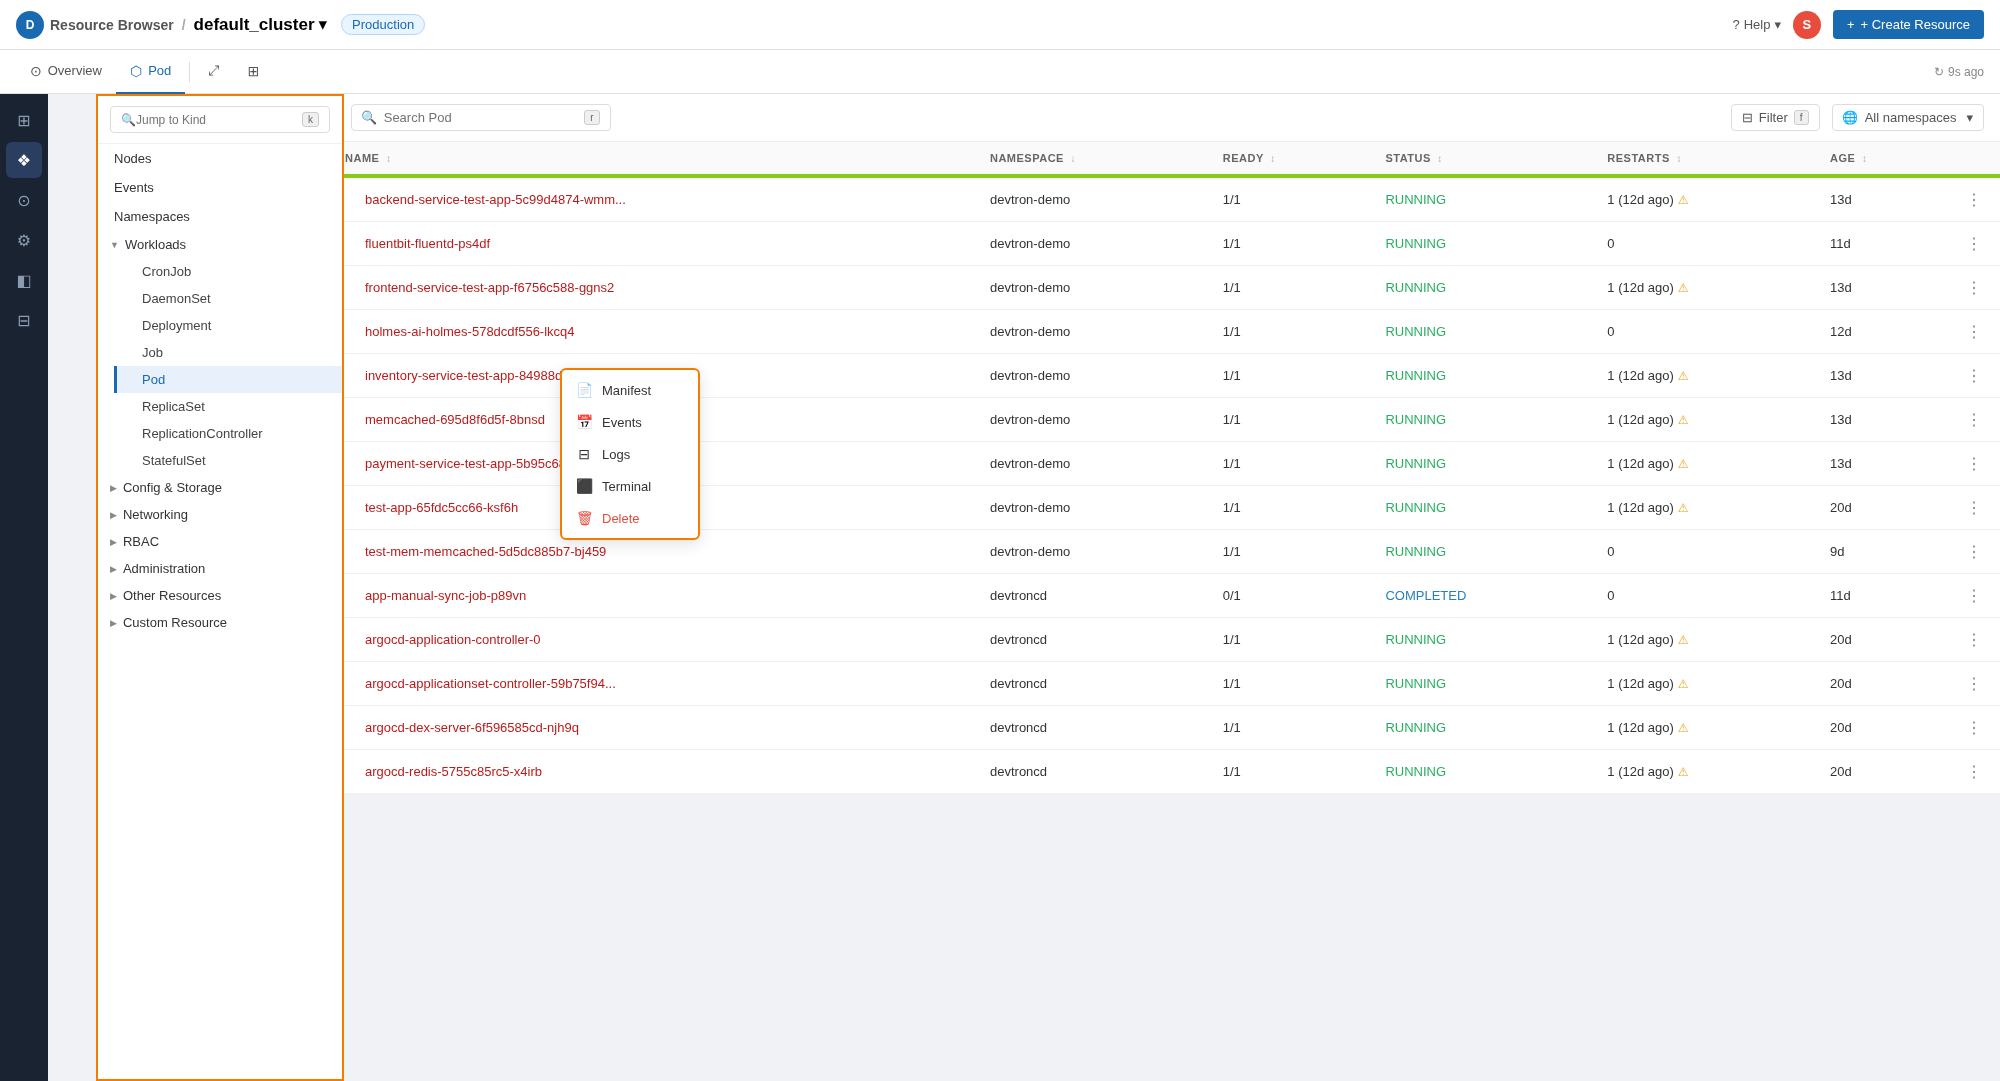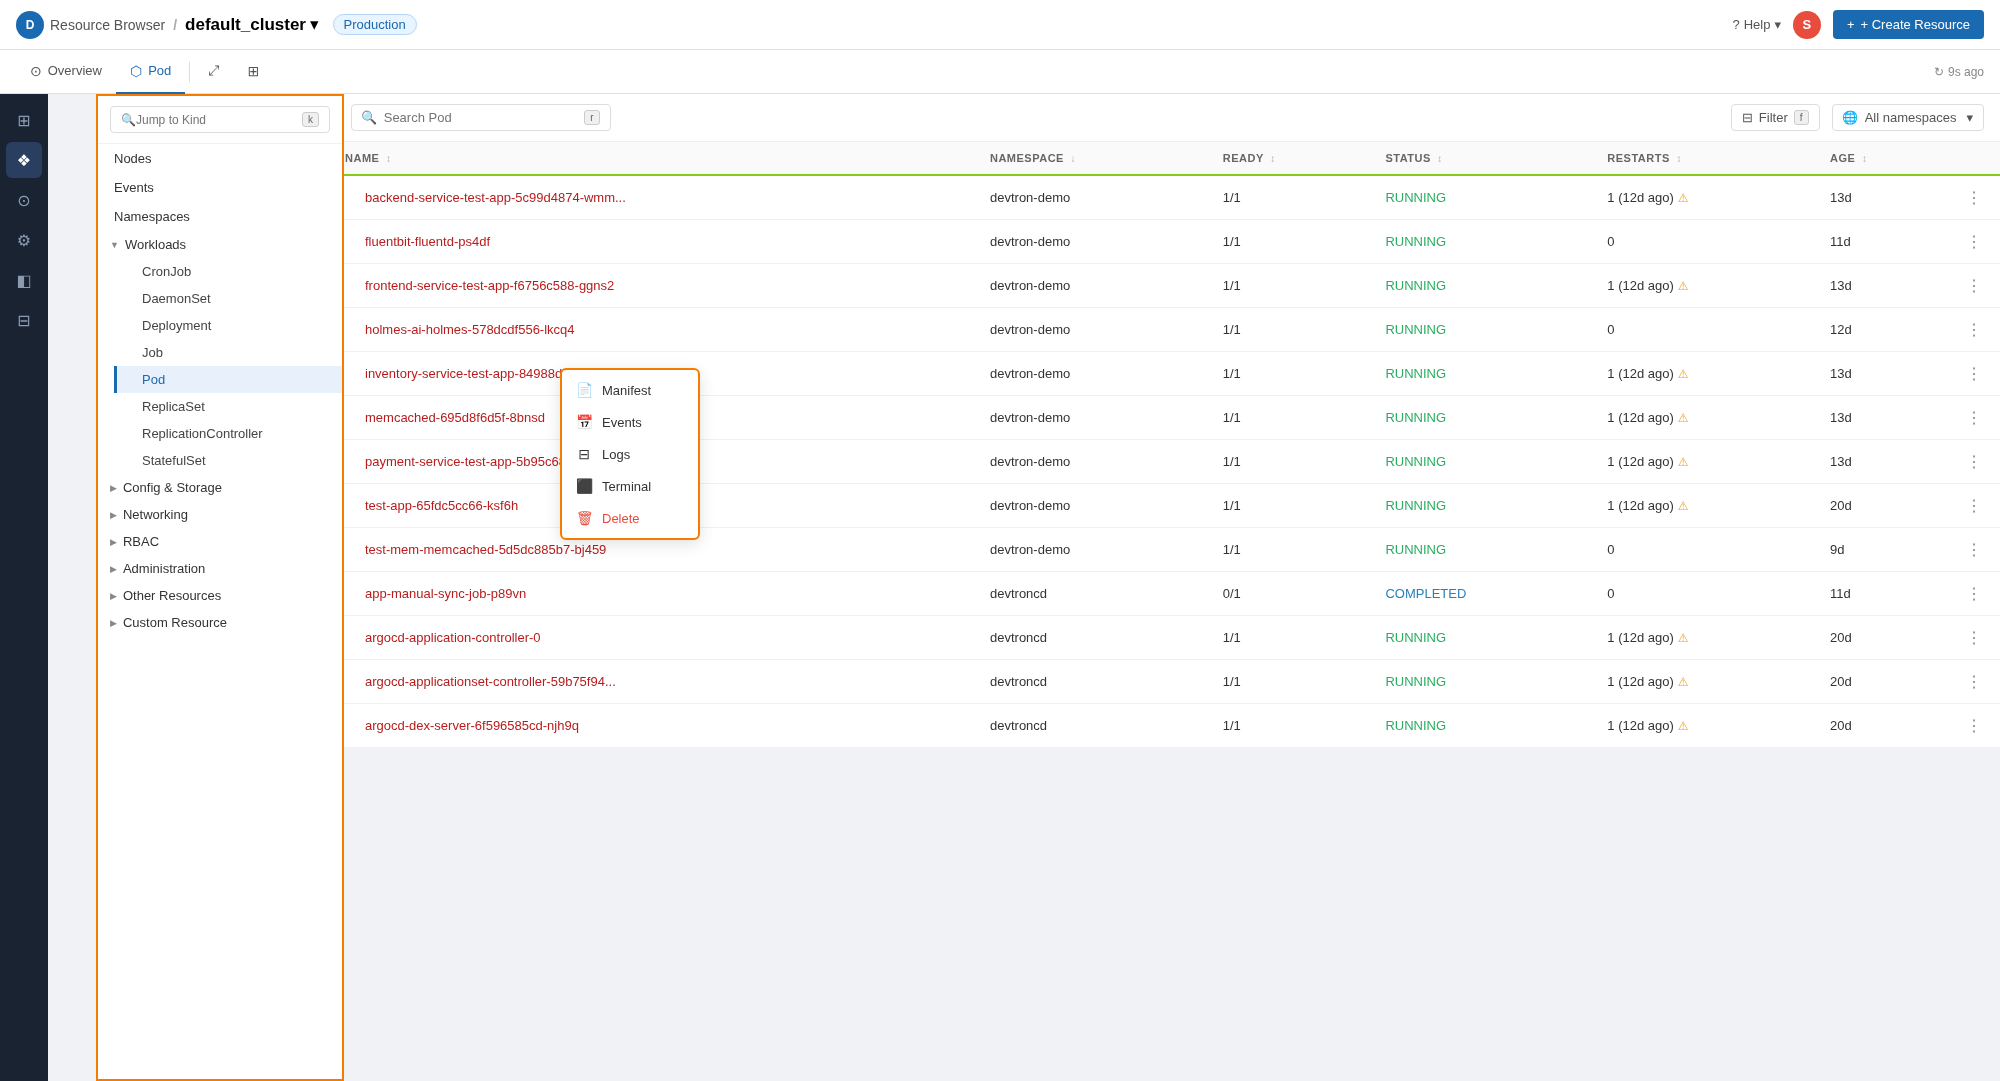--- a/index.html
+++ b/index.html
@@ -65,21 +65,21 @@
     .main { margin-left: 296px; flex: 1; overflow: auto; padding: 0; }
     .main-toolbar { display: flex; align-items: center; padding: 10px 16px; gap: 12px; background: #fff; border-bottom: 1px solid #eee; }
     .search-input-wrap { display: flex; align-items: center; border: 1px solid #ddd; border-radius: 4px; padding: 5px 10px; gap: 6px; background: #fff; min-width: 260px; }
     .search-input-wrap input { border: none; outline: none; font-size: 13px; color: #0f172a; width: 180px; }
     .filter-btn { display: flex; align-items: center; gap: 6px; border: 1px solid #ddd; border-radius: 4px; padding: 5px 10px; background: #fff; cursor: pointer; font-size: 13px; color: #555; margin-left: auto; }
     .namespace-select { display: flex; align-items: center; gap: 6px; border: 1px solid #ddd; border-radius: 4px; padding: 5px 10px; background: #fff; cursor: pointer; font-size: 13px; color: #555; }
 
     
     .table-wrap { overflow: auto; }
     table { width: 100%; border-collapse: collapse; background: #fff; }
-    thead th { background: #fafafa; border-bottom: 2px solid #84cc16; padding: 10px 12px; text-align: left; font-size: 11px; font-weight: 600; color: #666; text-transform: uppercase; letter-spacing: 0.5px; white-space: nowrap; user-select: none; }
+    thead th { background: #fafafa; border-bottom: 4px solid #84cc16; padding: 10px 12px; text-align: left; font-size: 11px; font-weight: 600; color: #666; text-transform: uppercase; letter-spacing: 0.5px; white-space: nowrap; user-select: none; }
     thead th .sort-icon { color: #aaa; margin-left: 3px; font-size: 10px; }
     tbody tr { border-bottom: 1px solid #f0f0f0; }
     td { padding: 10px 12px; font-size: 13px; white-space: nowrap; }
     td a { color: #b91c1c; text-decoration: none; padding-left: 20px; }
     .status-running { color: #27ae60; font-weight: 500; text-align: center; }
     .status-completed { color: #2980b9; font-weight: 500; }
     .checkbox-cell { width: 36px; }
     .actions-cell { width: 36px; }
     .dots-btn { background: none; border: none; cursor: pointer; color: #888; font-size: 16px; padding: 2px 6px; border-radius: 3px; }
     .restart-info { display: flex; align-items: center; gap: 4px; color: #333; }
@@ -102,21 +102,21 @@
     ::-webkit-scrollbar-track { background: #f0f0f0; }
     ::-webkit-scrollbar-thumb { background: #ccc; border-radius: 3px; }
   </style>
 </head>
 <body>
 
 <div class="topbar">
   <div class="topbar-brand">
     <div class="logo">D</div>
     <span class="breadcrumb">
-      <span style="color:#555;font-weight:400;">Resource Browser</span>
+      <span style="color:#555;font-weight:700;">Resource Browser</span>
       <span style="color:#aaa;margin:0 4px;">/</span>
       <button class="dropdown-btn">
         <strong>default_cluster</strong>
         <span>▾</span>
       </button>
     </span>
     <span class="env-badge">Production</span>
   </div>
   <div class="topbar-right">
     <button class="help-btn">
@@ -550,20 +550,43 @@
         <span class="restart-info">
           1 (12d ago)
           <span class="warn-icon">⚠</span>
         </span>
       </td>
       <td>20d</td>
       <td class="actions-cell">
         <button class="dots-btn">⋮</button>
       </td>
     </tr>
+            <tr>
+      <td class="checkbox-cell">
+        <input type="checkbox" style="">
+      </td>
+      <td>
+        <a href="#">argocd-redis-5755c85rc5-x4irb</a>
+      </td>
+      <td>devtroncd</td>
+      <td>1/1</td>
+      <td>
+        <span class="status-running">RUNNING</span>
+      </td>
+      <td>
+        <span class="restart-info">
+          1 (12d ago)
+          <span class="warn-icon">⚠</span>
+        </span>
+      </td>
+      <td>20d</td>
+      <td class="actions-cell">
+        <button class="dots-btn">⋮</button>
+      </td>
+    </tr>
           </tbody>
       </table>
     </div>
 
     <div class="context-menu">
       <div class="ctx-item">
         <span class="ctx-icon">📄</span>
         <span>Manifest</span>
       </div>
       <div class="ctx-item">

